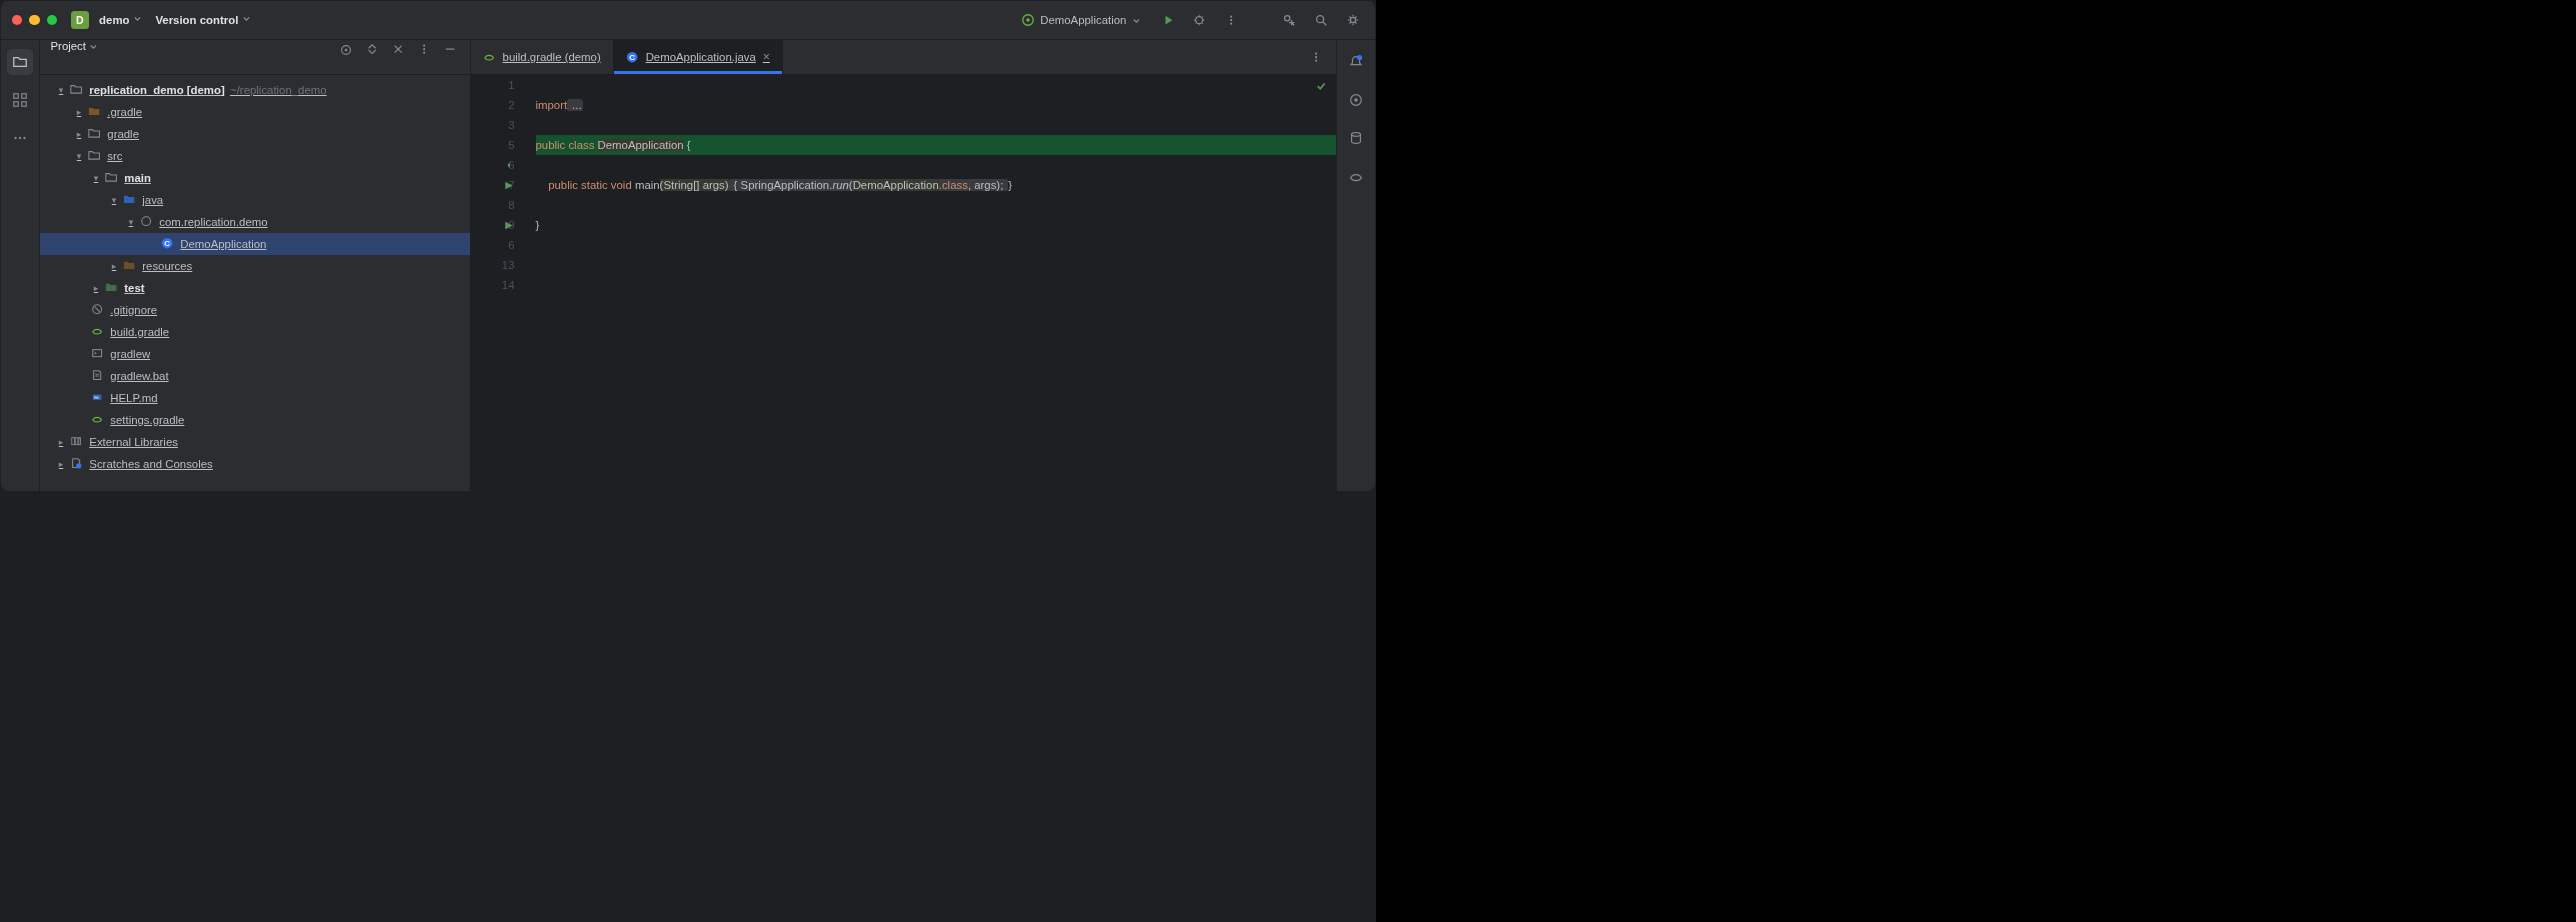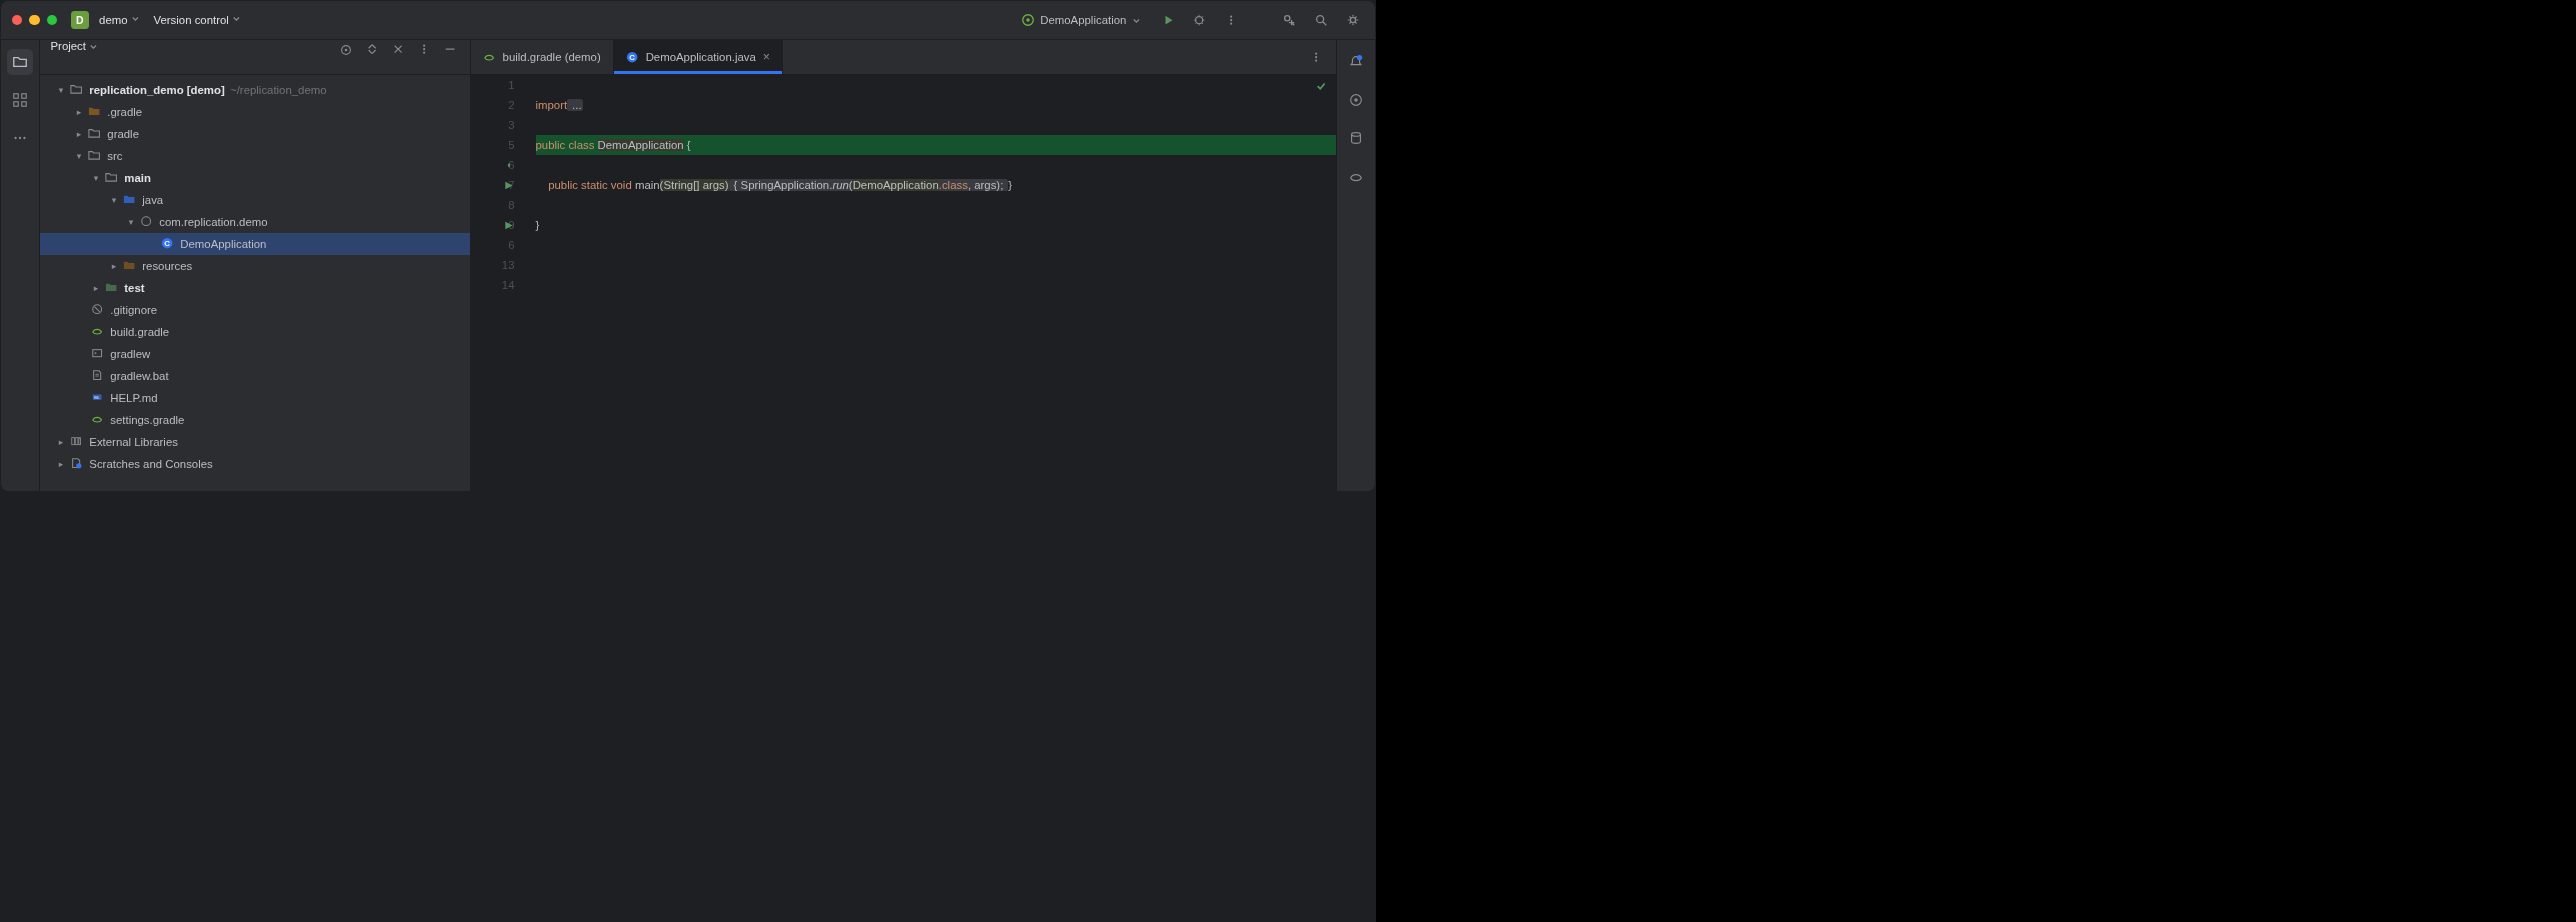--- a/index.html
+++ b/index.html
@@ -7,50 +7,50 @@
 .ide-window { width: 1376px; height: 492px; background: #2b2d30; border-radius: 8.8px; overflow: hidden; display: flex; flex-direction: column; border: 0.9px solid #1e1f22; }
 .blank-area { flex: 1; background: #000; }
 
 .titlebar { height: 39px; background: #2b2d30; display: flex; align-items: center; padding: 0 10.5px; border-bottom: 0.9px solid #1e1f22; }
 .traffic { display: flex; gap: 7px; margin-right: 14px; }
 .traffic span { width: 10.5px; height: 10.5px; border-radius: 50%; }
 .tr-red { background: #ff5f57; }
 .tr-yel { background: #febc2e; }
 .tr-grn { background: #28c840; }
 .proj-badge { width: 17.5px; height: 17.5px; background: #6b9e3f; color: #fff; border-radius: 3.5px; display: flex; align-items: center; justify-content: center; font-size: 10.5px; font-weight: 600; margin-right: 5.3px; }
-.title-btn { display: flex; gap: 3.5px; padding: 3.5px 5.3px; border-radius: 3.5px; cursor: pointer; color: #dfe1e5; }
+.title-btn { display: flex; gap: 3.5px; padding: 3.5px 5.3px; border-radius: 3.5px; cursor: pointer; color: #dfe1e5; font-weight: bold; }
 .title-spacer { flex: 1; }
 .title-right { display: flex; align-items: center; gap: 8.8px; }
 .run-cfg { display: flex; align-items: center; gap: 5.3px; padding: 3.5px 7px; }
 .icon-btn { width: 23px; height: 23px; display: flex; align-items: center; justify-content: center; cursor: pointer; border-radius: 3.5px; }
 
 .main-layout { flex: 1; display: flex; overflow: hidden; }
 .left-rail { width: 39px; background: #2b2d30; border-right: 0.9px solid #1e1f22; display: flex; flex-direction: column; align-items: center; padding-top: 8.8px; gap: 12.3px; }
 .rail-btn { width: 26px; height: 26px; display: flex; align-items: center; justify-content: center; border-radius: 5.3px; cursor: pointer; }
 .rail-btn.active { background: #393b40; }
 
 .project-panel { width: 431px; background: #2b2d30; border-right: 0.9px solid #1e1f22; display: flex; flex-direction: column; }
 .panel-header { height: 35px; display: flex; align-items: flex-start; padding: 0 10.5px; border-bottom: 0.9px solid #1e1f22; }
 .panel-title { font-weight: 500; color: #dfe1e5; display: flex; align-items: center; gap: 3.5px; }
 .panel-actions { margin-left: auto; display: flex; gap: 7px; }
 .panel-icon { width: 19px; height: 19px; display: flex; align-items: center; justify-content: center; cursor: pointer; color: #868a91; }
 
-.tree { flex: 1; overflow: auto; padding: 3.5px 0; }
+.tree { flex: 1; overflow: auto; padding: 3.5px 0; text-decoration: underline; }
 .tree-row { display: flex; align-items: center; height: 22px; cursor: pointer; padding-right: 7px; }
 .tree-row.selected { background: #2e436e; }
 .tree-indent { flex-shrink: 0; }
 .tree-chev { width: 14px; display: flex; align-items: center; justify-content: center; color: #868a91; font-size: 8.8px; }
 .tree-icon { width: 16px; display: flex; align-items: center; justify-content: center; margin-right: 5.3px; }
 .tree-label { color: #bcbec4; white-space: nowrap; }
 .tree-label-bold { font-weight: 600; color: #dfe1e5; }
 .tree-hint { color: #6f737a; margin-left: 5.3px; }
 
 .editor-area { flex: 1; display: flex; flex-direction: column; background: #1e1f22; }
 .tabs { height: 35px; display: flex; align-items: stretch; border-bottom: 0.9px solid #1e1f22; background: #2b2d30; }
-.tab { display: flex; align-items: center; gap: 7px; padding: 0 12.3px; cursor: pointer; border-right: 0.9px solid #1e1f22; position: relative; }
+.tab { display: flex; align-items: center; gap: 7px; padding: 0 12.3px; cursor: pointer; border-right: 0.9px solid #1e1f22; position: relative; text-decoration: underline; }
 .tab.active { background: #1e1f22; }
 .tab.active::after { content: ''; position: absolute; bottom: 0; left: 0; right: 0; height: 2.6px; background: #3574f0; }
 .tab-close { color: #868a91; font-size: 12.3px; visibility: hidden; }
 .tab.active .tab-close { visibility: visible; }
 .tabs-actions { margin-left: auto; display: flex; align-items: center; padding-right: 8.8px; }
 
 .code-area { flex: 1; display: flex; font-family: 'JetBrains Mono', 'Menlo', monospace; font-size: 11.4px; line-height: 20px; }
 .gutter { width: 61px; background: #1e1f22; text-align: right; padding-right: 17.5px; color: #4b5059; user-select: none; position: relative; }
 .gutter-run { position: absolute; right: 1.8px; color: #57965c; font-size: 9.6px; }
 .code-lines { flex: 1; padding-left: 3.5px; position: relative; }

